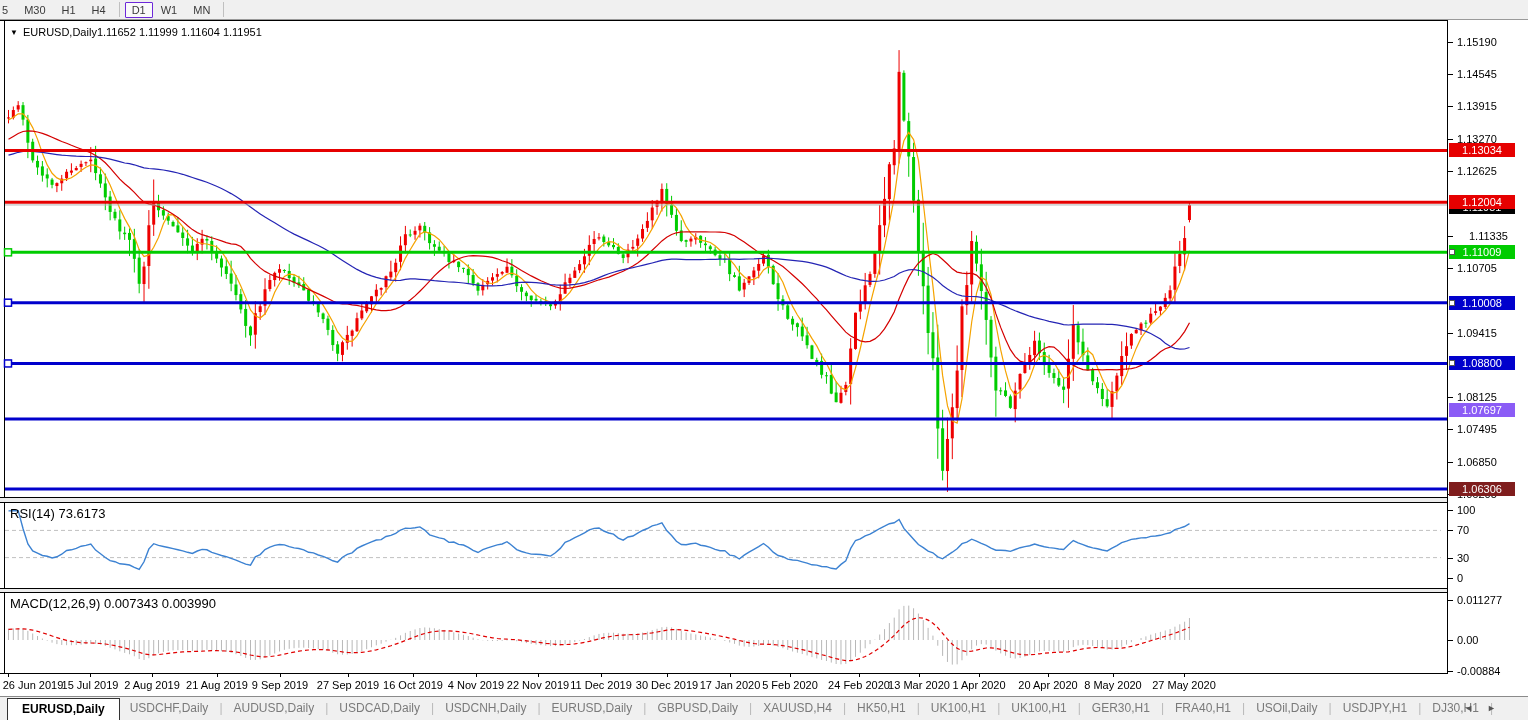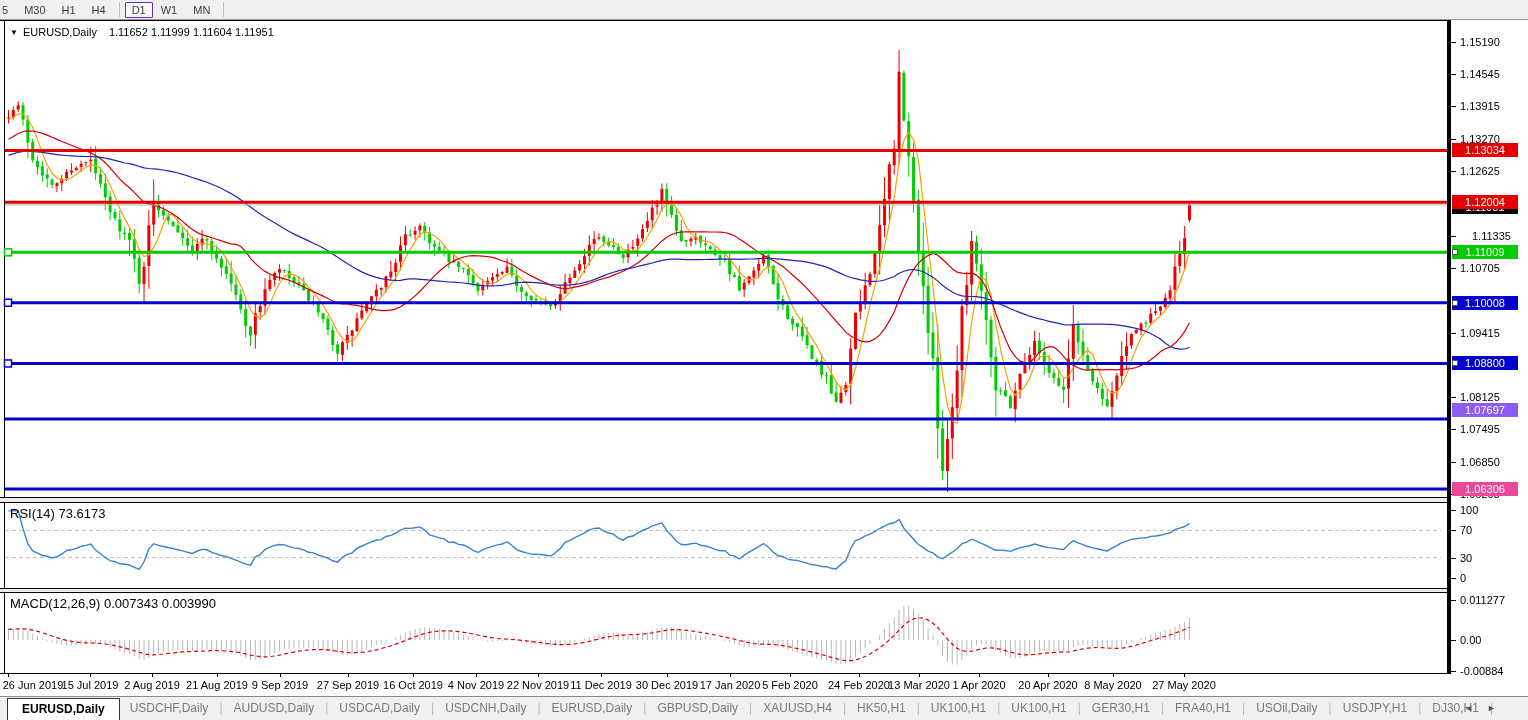--- a/index.html
+++ b/index.html
@@ -26,21 +26,21 @@
 .splitter { position:absolute; left:0; width:1447px; background:#ececec; }
 .chart-title {
   position:absolute; left:10px; top:26px; display:flex; align-items:center;
   font-size:11px; color:#000; white-space:pre;
 }
 .chart-title .tri { font-size:8px; margin-right:5px; }
 .panel-label { position:absolute; left:10px; font-size:13px; color:#000; white-space:pre; }
 
 .price-axis {
   position:absolute; left:1447px; top:20px; width:81px; height:654px;
-  border-left:4px solid #000000; background:#fff; font-size:11px;
+  border-left:1px solid #000000; background:#fff; font-size:11px;
 }
 .tick-dash { position:absolute; left:0; width:5px; height:1px; background:#000; }
 .tick-label { position:absolute; left:9px; height:14px; line-height:14px; white-space:nowrap; }
 .hline-label {
   position:absolute; left:1px; width:66px; height:14px; line-height:14px;
   color:#fff; text-align:center; white-space:nowrap;
 }
 .hline-label .sq {
   position:absolute; left:0; top:4px; width:6px; height:6px;
   background:#fff; border:1px solid #555;
@@ -585,21 +585,21 @@
     <line x1="5" y1="282.6856919999999" x2="1447" y2="282.6856919999999" stroke="#0000cc" stroke-width="3"></line>
     <rect x="4.5" y="279.1856919999999" width="7" height="7" fill="#fff" stroke="#0000cc" stroke-width="1.5"></rect>
     <line x1="5" y1="343.45533999999924" x2="1447" y2="343.45533999999924" stroke="#0000cc" stroke-width="3"></line>
     <rect x="4.5" y="339.95533999999924" width="7" height="7" fill="#fff" stroke="#0000cc" stroke-width="1.5"></rect>
     <line x1="5" y1="398.9428579999997" x2="1447" y2="398.9428579999997" stroke="#0000cc" stroke-width="3"></line>
     <line x1="5" y1="468.9185040000002" x2="1447" y2="468.9185040000002" stroke="#0000cc" stroke-width="3"></line>
   </svg>
 <div class="chart-title">
   <span class="tri">▼</span>
   <span>EURUSD,Daily</span>
-  <span style="margin-left:12px;">1.11652 1.11999 1.11604 1.11951</span>
+  <span style="margin-left:0;">1.11652 1.11999 1.11604 1.11951</span>
 </div>
 
 <div class="splitter" style="top:498px;height:4px;"></div>
 
 <svg class="panel" id="rsi-svg" viewBox="0 0 1447 87">
     <line x1="0" y1="0.5" x2="1447" y2="0.5" stroke="#000"></line>
     <line x1="0" y1="86.5" x2="1447" y2="86.5" stroke="#000"></line>
     <line x1="4.5" y1="0" x2="4.5" y2="87" stroke="#000"></line>
     <line x1="5" y1="28.4" x2="1441" y2="28.4" stroke="#c0c0c0" stroke-width="1" stroke-dasharray="4,3"></line>
     <line x1="5" y1="55.599999999999994" x2="1441" y2="55.599999999999994" stroke="#c0c0c0" stroke-width="1" stroke-dasharray="4,3"></line>
@@ -900,21 +900,21 @@
     <div class="tick-dash" style="top: 579.967px;"></div>
     <div class="tick-label" style="top: 572.967px;">0.011277</div>
     <div class="tick-dash" style="top: 620px;"></div>
     <div class="tick-label" style="top: 613px;">0.00</div>
     <div class="tick-dash" style="top: 651.382px;"></div>
     <div class="tick-label" style="top: 644.382px;">-0.00884</div>
     <div class="hline-label" style="top: 225.329px; background: rgb(0, 204, 0);">1.11009<span class="sq"></span></div>
     <div class="hline-label" style="top: 275.686px; background: rgb(0, 0, 204);">1.10008<span class="sq"></span></div>
     <div class="hline-label" style="top: 336.455px; background: rgb(0, 0, 204);">1.08800<span class="sq"></span></div>
     <div class="hline-label" style="top: 383px; background: #8b5cf6;">1.07697</div>
-    <div class="hline-label" style="top: 461.919px; background: #ec4899;">1.06306</div>
+    <div class="hline-label" style="top: 461.919px; background: #7f1d1d;">1.06306</div>
     <div class="hline-label" style="top: 179.941px; background: rgb(0, 0, 0);">1.11951</div>
     <div class="hline-label" style="top: 123.46px; background: rgb(230, 0, 0);">1.13034</div>
     <div class="hline-label" style="top: 175.275px; background: rgb(230, 0, 0);">1.12004</div>
   </div>
 
 <div class="date-axis" id="date-axis">
     <div class="date-tick" style="left: 8px;"></div>
     <div class="date-label" style="left: 33px;">26 Jun 2019</div>
     <div class="date-tick" style="left: 90px;"></div>
     <div class="date-label" style="left: 90px; text-align: right;">15 Jul 2019</div>

